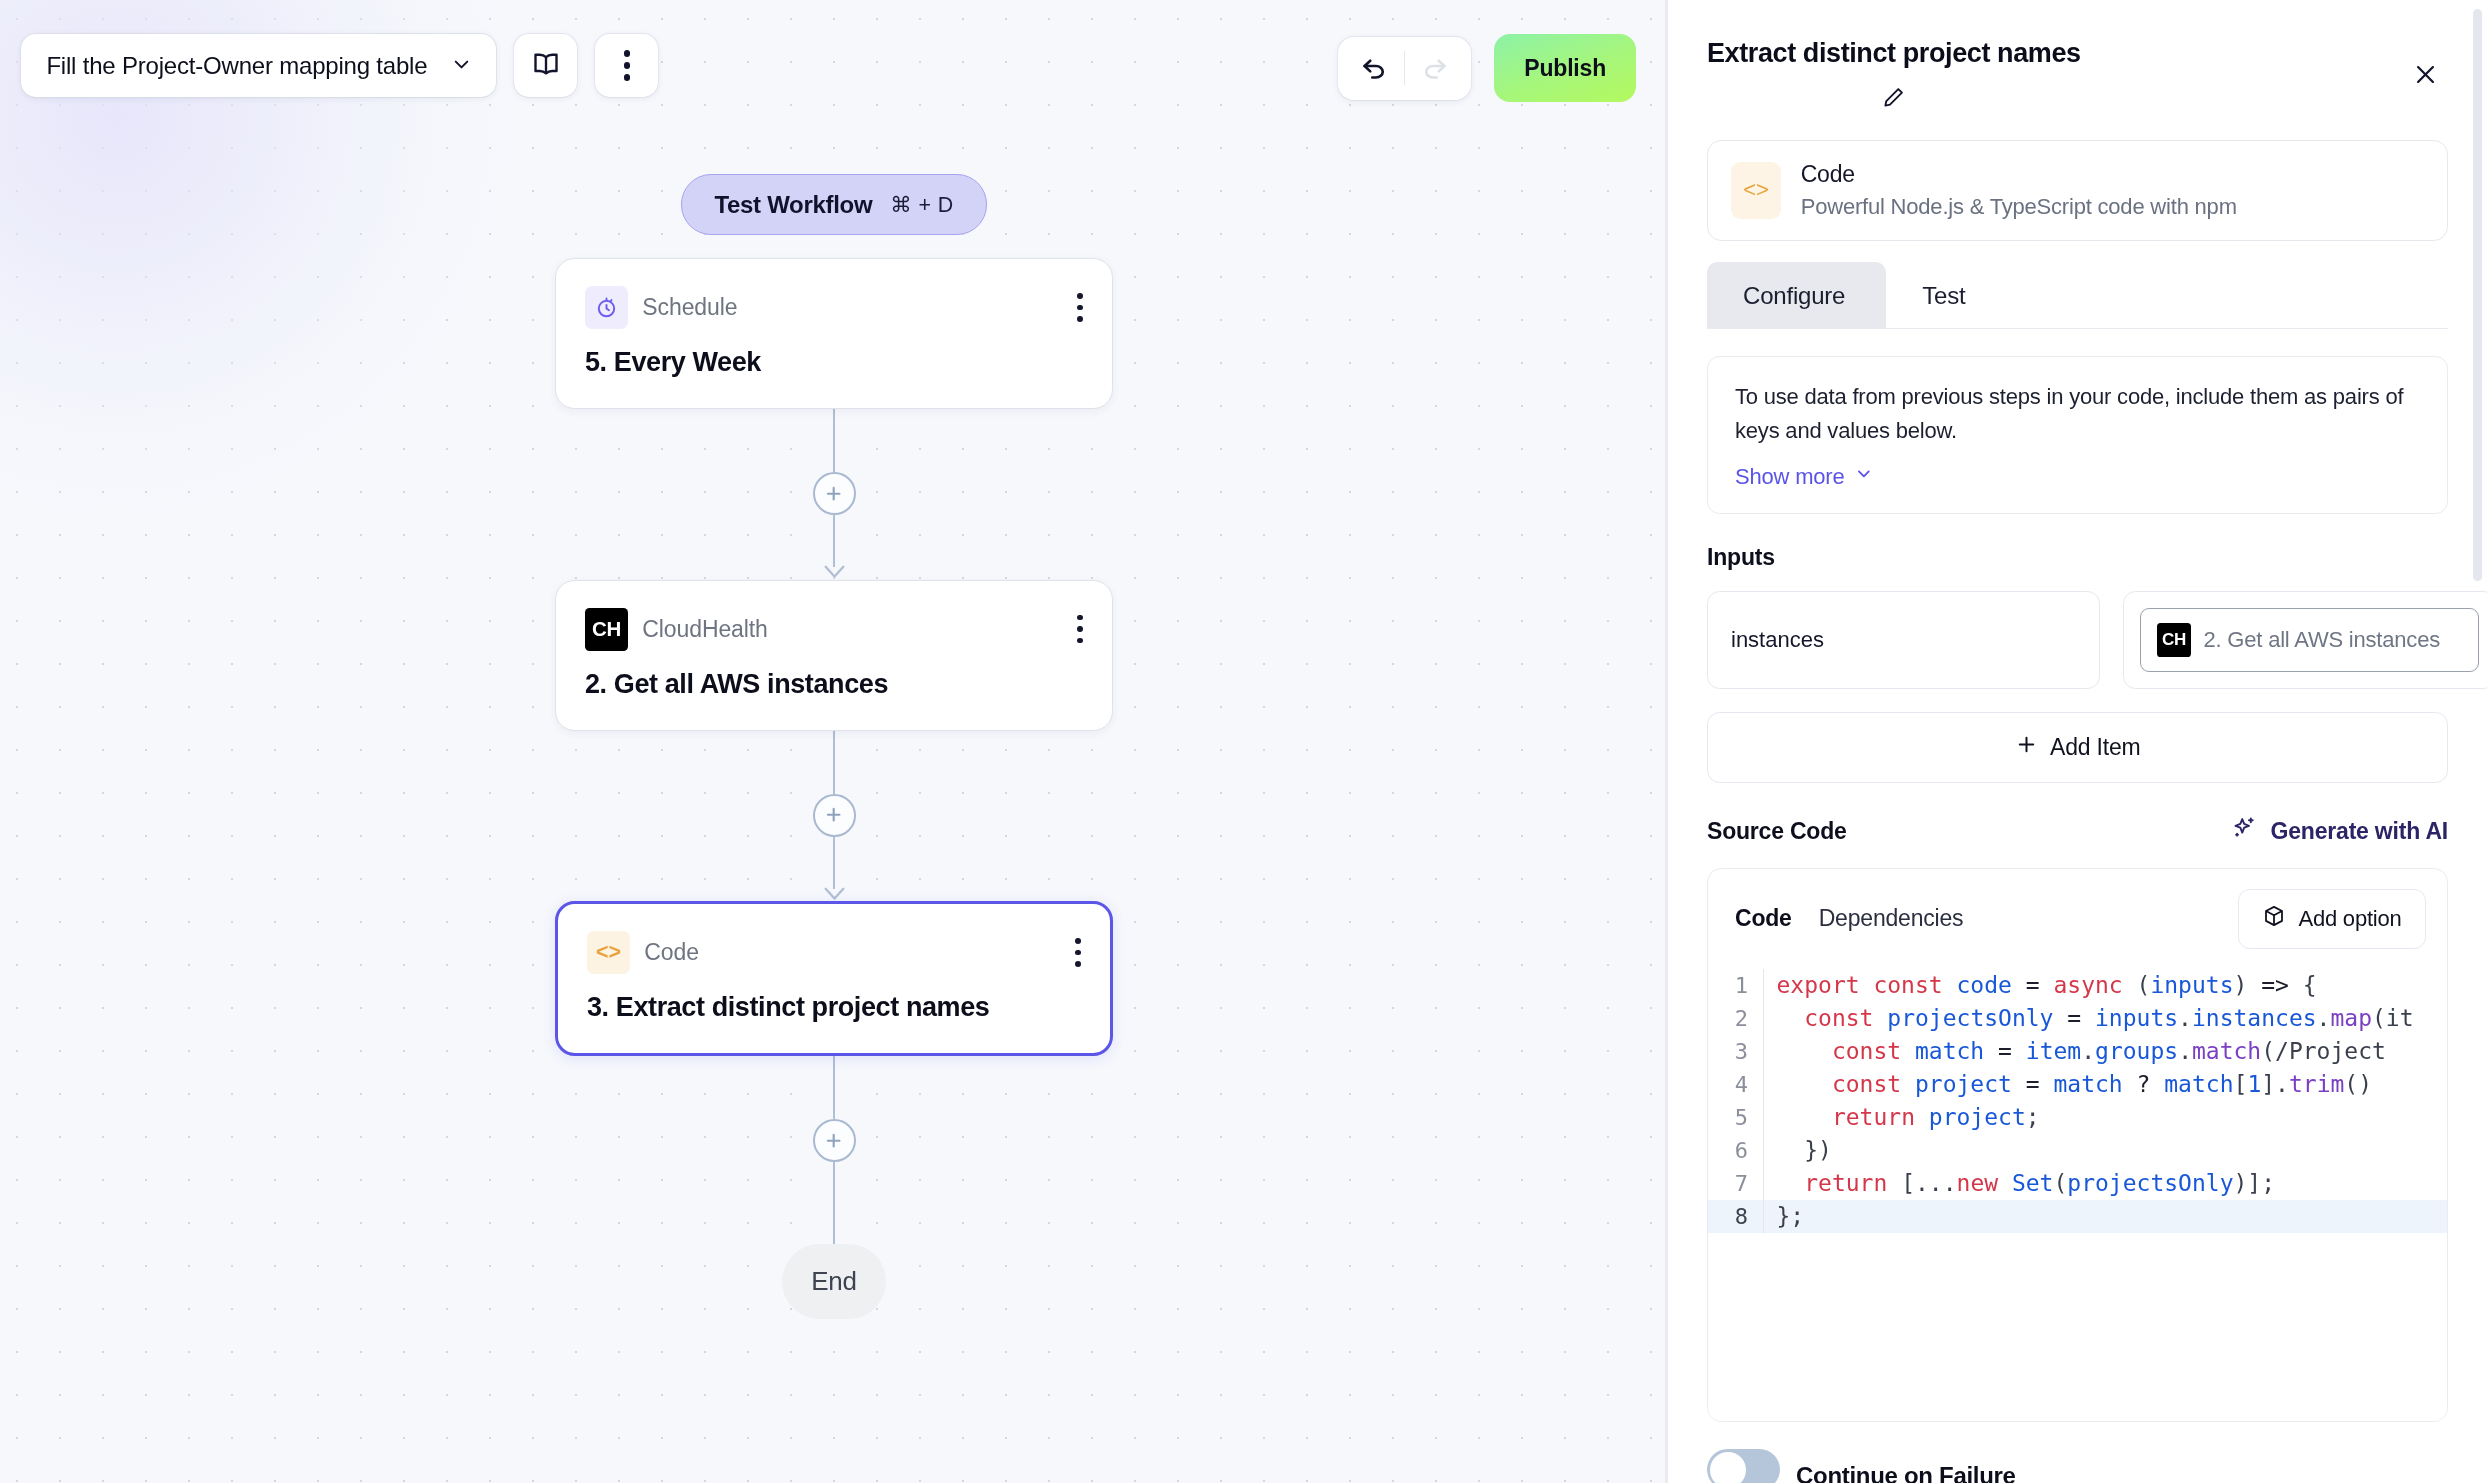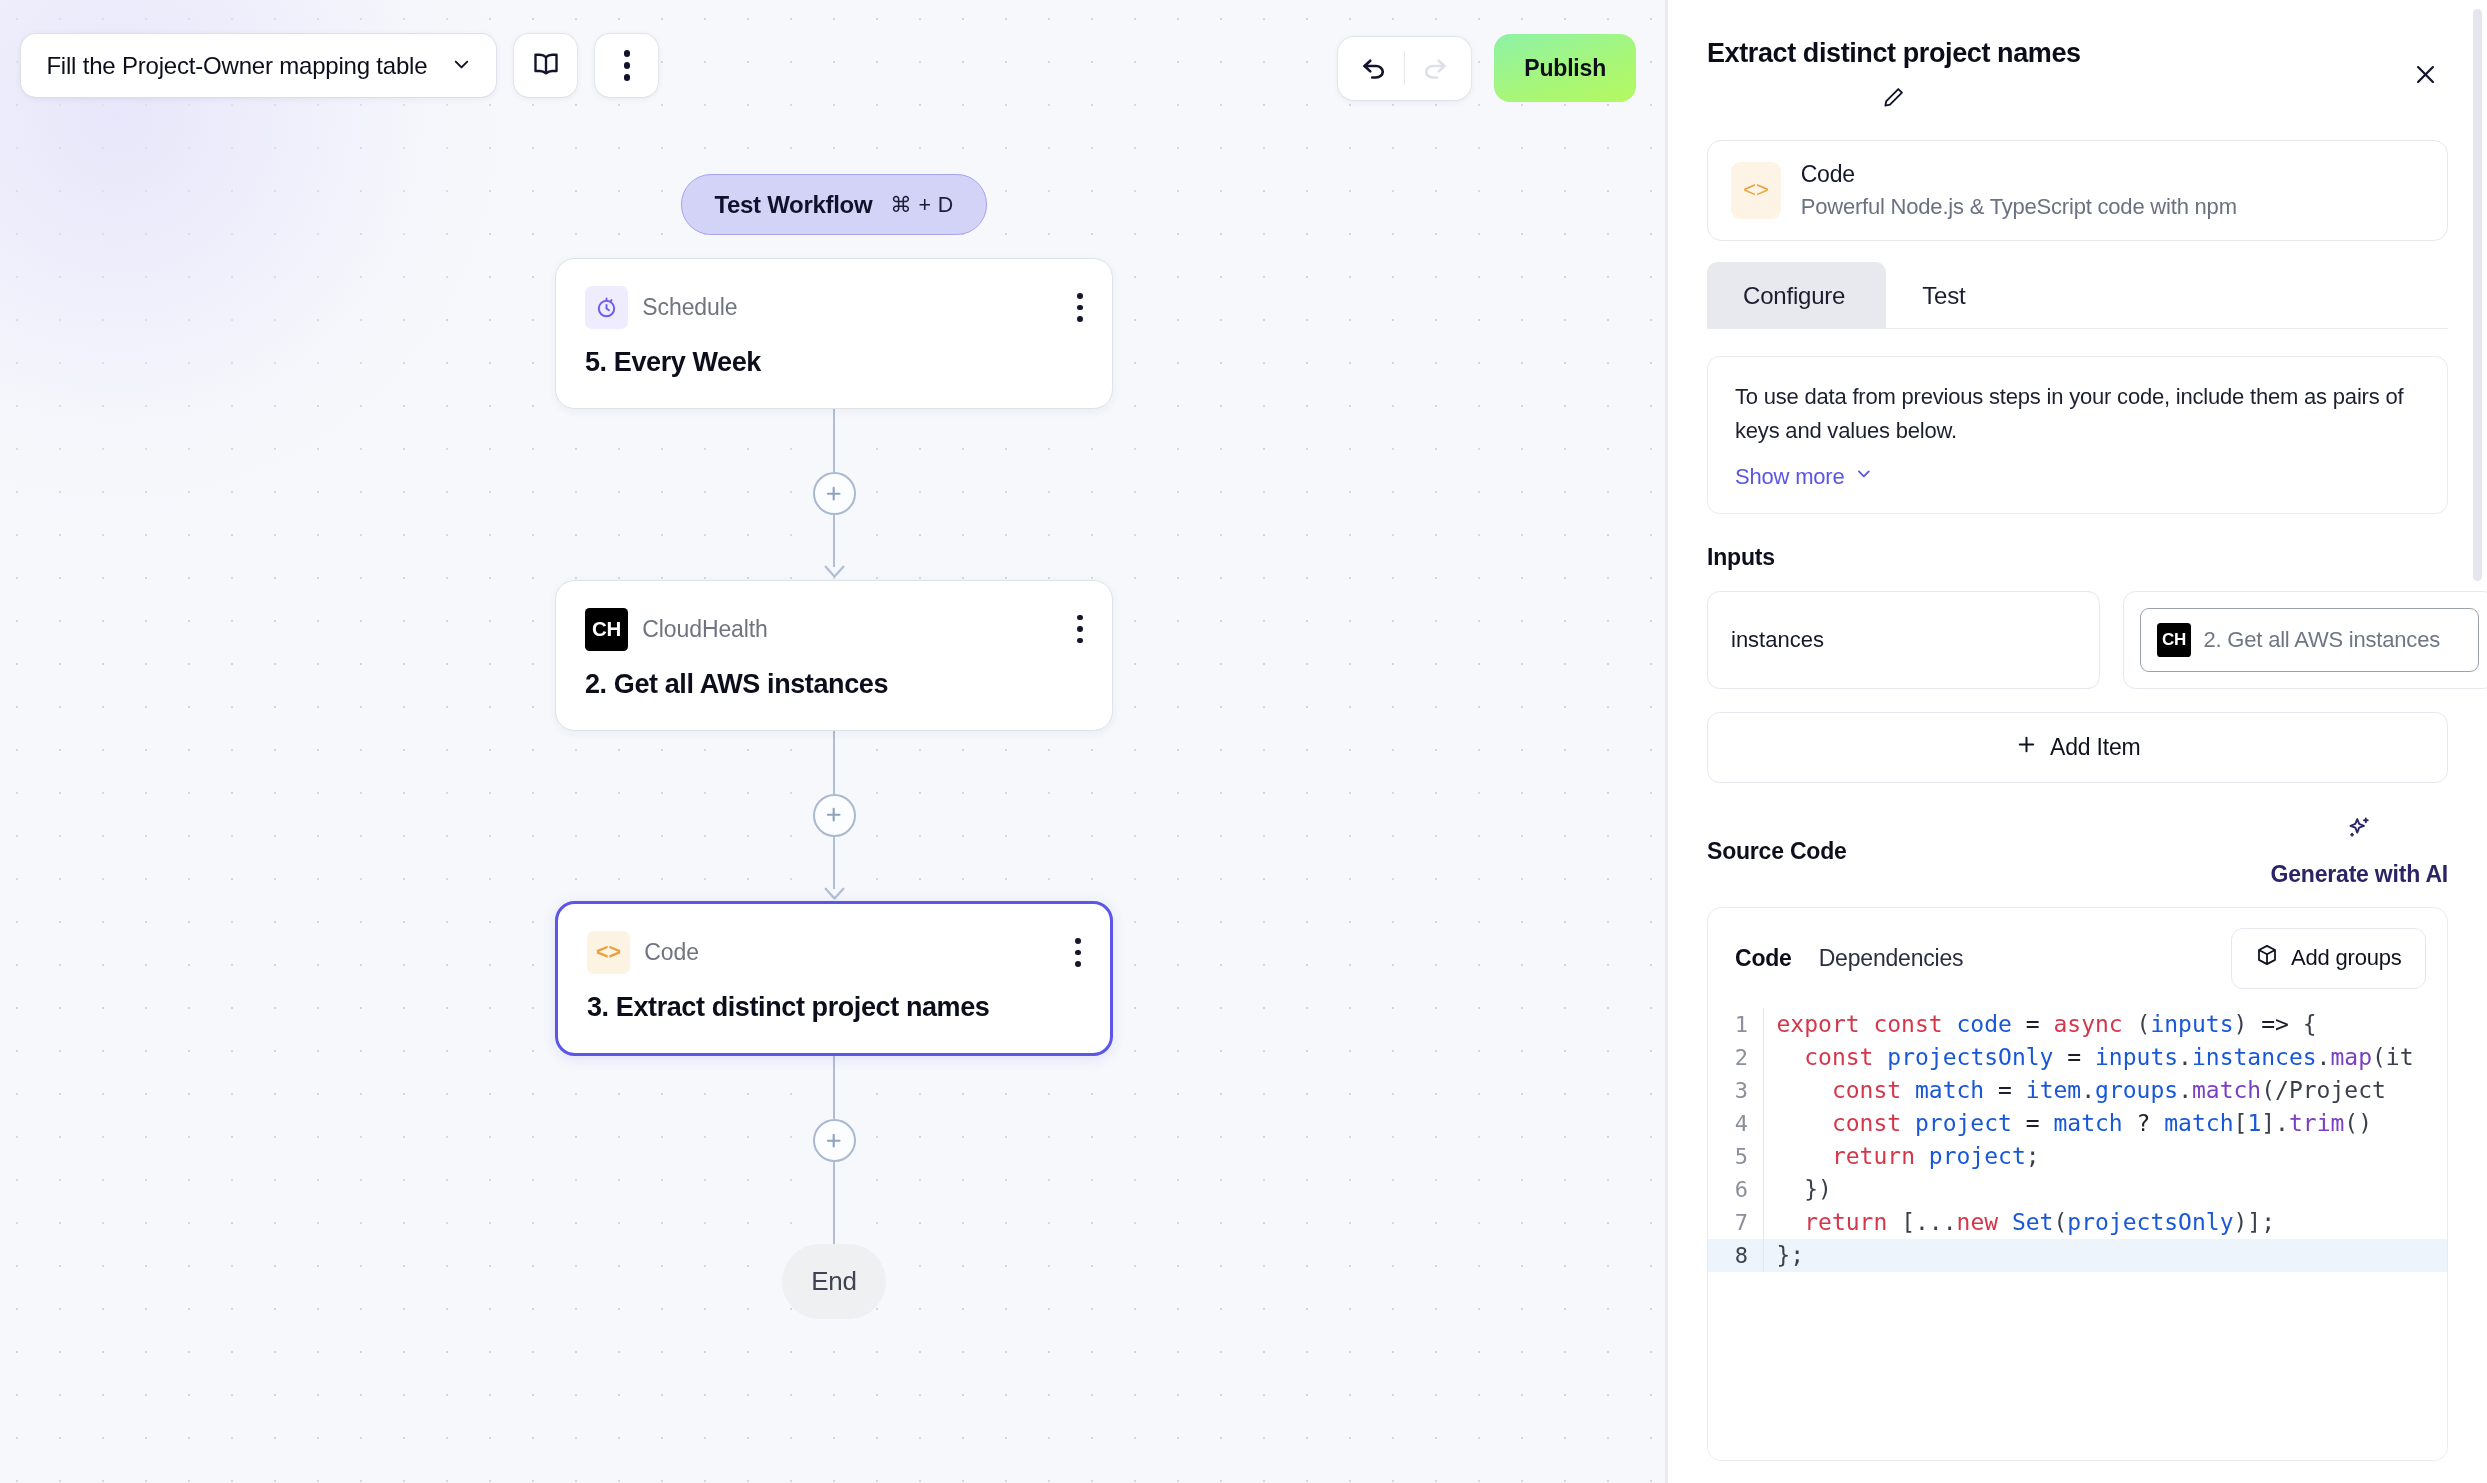--- a/index.html
+++ b/index.html
@@ -191,21 +191,21 @@
   }
   .chip-text { font-size: 22px; color: #6f7684; line-height: 1.42; letter-spacing: -0.2px; word-break: break-all; }
   .add-item {
     margin-top: 23px; height: 71px; border: 1.4px solid #e5e8ee; border-radius: 12.5px;
     display: flex; align-items: center; justify-content: center; gap: 12.5px;
     font-size: 23px; color: #10131f; cursor: pointer; background: #fff; letter-spacing: -0.2px;
   }
 
   .src-head { margin-top: 32px; display: flex; align-items: center; justify-content: space-between; }
   .src-title { font-size: 23px; font-weight: 700; color: #0d0f1c; letter-spacing: -0.2px; }
-  .gen-ai { display: flex; align-items: center; gap: 12.5px; font-size: 23px; font-weight: 700; color: #2b2466; cursor: pointer; letter-spacing: -0.2px; flex-direction: column; }
+  .gen-ai { display: flex; align-items: center; gap: 12.5px; font-size: 23px; font-weight: 700; color: #2b2466; cursor: pointer; letter-spacing: -0.2px; }
 
   .editor-wrap { margin-top: 19.7px; border: 1.4px solid #e9ebf0; border-radius: 14.3px; overflow: hidden; background: #fff; }
   .editor-bar { display: flex; align-items: center; justify-content: space-between; padding: 19.7px 21.4px 19.7px 27px; }
   .editor-tabs { display: flex; align-items: center; gap: 27px; }
   .etab { font-size: 23px; color: #2a2e3e; cursor: pointer; letter-spacing: -0.2px; }
   .etab.active { font-weight: 700; color: #0c0e1b; }
   .add-pkg {
     display: flex; align-items: center; gap: 12.5px; border: 1.4px solid #e5e8ee;
     border-radius: 11.6px; padding: 14.3px 23px; font-size: 22px; color: #10131f; cursor: pointer; letter-spacing: -0.2px;
   }
@@ -482,21 +482,21 @@
           <span class="etab active">Code</span>
           <span class="etab">Dependencies</span>
         </div>
         <div class="add-pkg">
           <span>
             <svg width="24" height="24" viewBox="0 0 24 24" fill="none">
                 <path d="M12 2.9l8 4.1v9.9l-8 4.2-8-4.2V7l8-4.1z" stroke="#10131f" stroke-width="1.8" stroke-linejoin="round"></path>
                 <path d="M4 7l8 4.2L20 7M12 11.2v9.9" stroke="#10131f" stroke-width="1.8" stroke-linejoin="round"></path>
               </svg>
           </span>
-          <span>Add groups</span>
+          <span>Add option</span>
         </div>
       </div>
       <div class="code-area" id="code-area">
           <div class="code-line">
             <span class="ln">1</span>
             <span class="code-txt"><span class="tk-kw">export const </span><span class="tk-var">code </span><span class="tk-op">= </span><span class="tk-kw">async </span><span class="tk-pl">(</span><span class="tk-var">inputs</span><span class="tk-pl">) </span><span class="tk-op">=&gt; </span><span class="tk-pl">{</span></span>
           </div>
           <div class="code-line">
             <span class="ln">2</span>
             <span class="code-txt"><span class="tk-pl">  </span><span class="tk-kw">const </span><span class="tk-var">projectsOnly </span><span class="tk-op">= </span><span class="tk-var">inputs</span><span class="tk-pl">.</span><span class="tk-var">instances</span><span class="tk-pl">.</span><span class="tk-fn">map</span><span class="tk-pl">(it</span></span>

